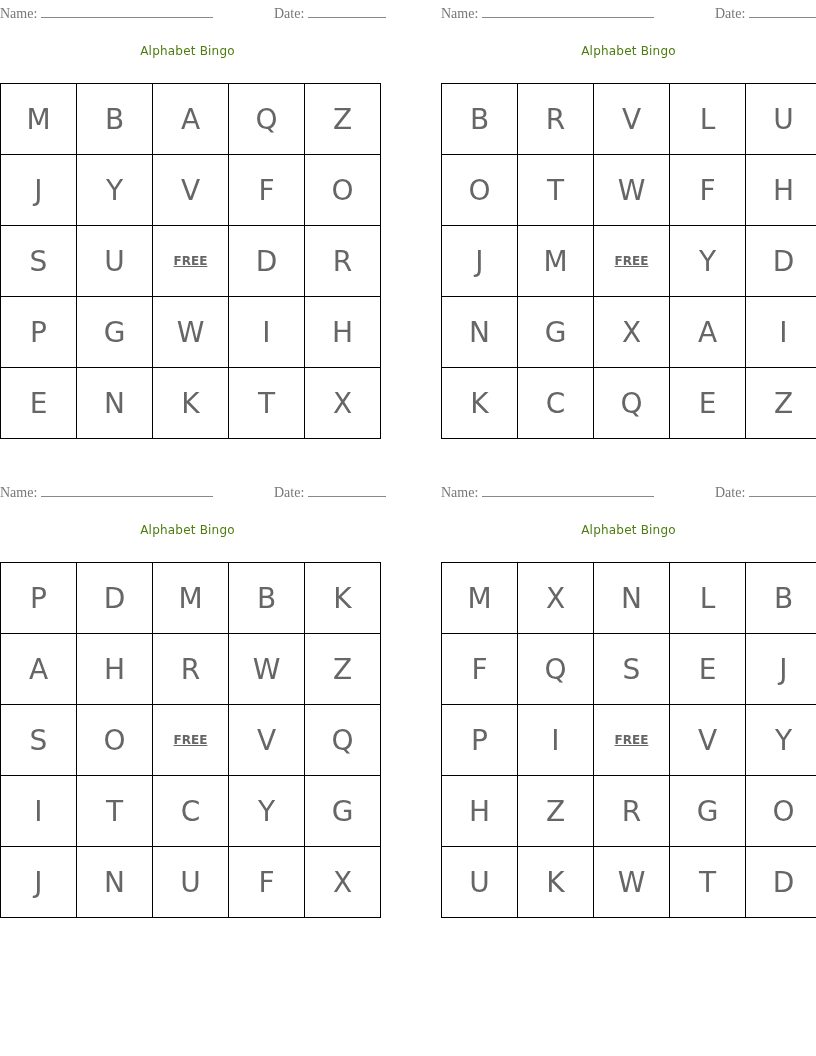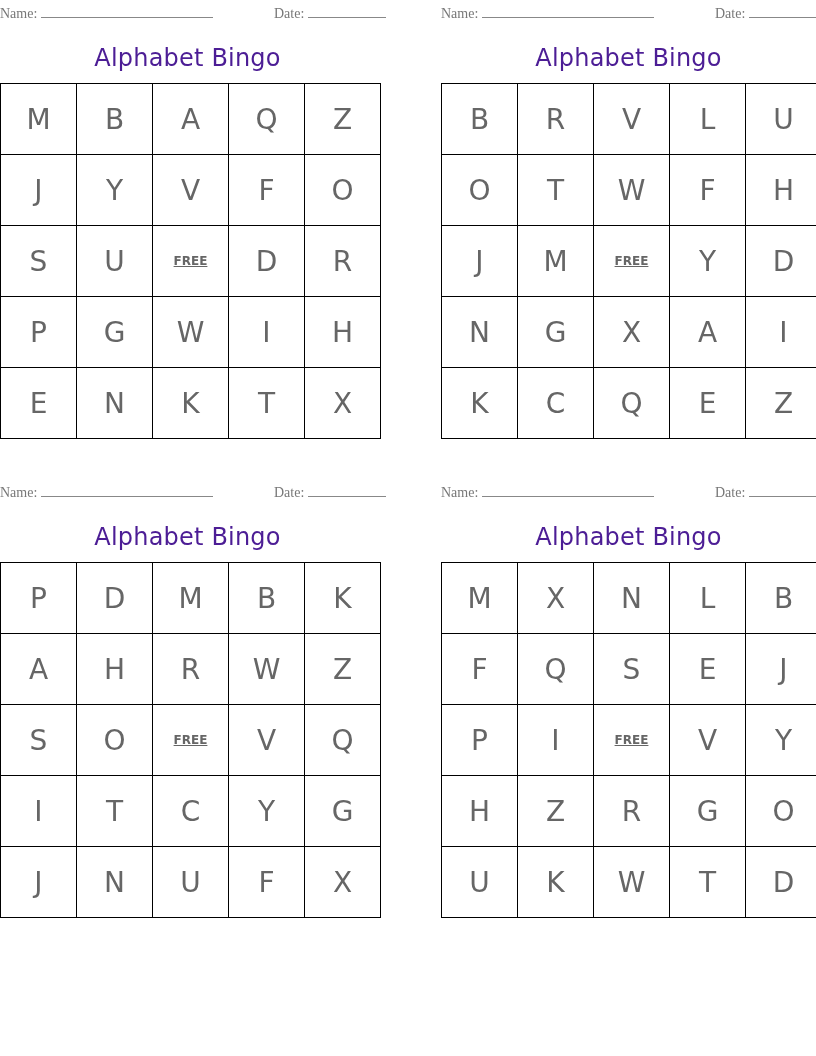--- a/index.html
+++ b/index.html
@@ -13,21 +13,21 @@
       position: relative; height: 20px;
       font-family: Liberation Serif, serif; font-size: 14px; color: #777777;
     }
     .info-row .name { position: absolute; left: 0; top: 3px; white-space: nowrap; }
     .info-row .date { position: absolute; left: 260px; top: 3px; white-space: nowrap; margin-left: 14px; }
     .blank { display: inline-block; border-bottom: 1px solid #888888; height: 14px; vertical-align: baseline; margin-left: 4px; }
     .name .blank { width: 172px; }
     .date .blank { width: 78px; }
     .title {
       position: absolute; top: 44px; left: 0; width: 375px; text-align: center;
-      font-family: "DejaVu Sans", sans-serif; font-size: 24px; color: #4c1d95; letter-spacing: 0.2px;
+      font-family: "DejaVu Sans", sans-serif; font-size: 12px; color: #4d7c0f; letter-spacing: 0.2px;
     }
     .grid {
       position: absolute; top: 83px; left: 0;
       width: 375px; height: 350px;
       border-collapse: collapse; table-layout: fixed;
     }
     .grid td {
       border: 1.5px solid #000000; width: 75px; height: 70px; padding: 0;
       text-align: center; vertical-align: middle;
       font-family: "DejaVu Sans", sans-serif; font-size: 28px; color: #666666; font-weight: normal;

